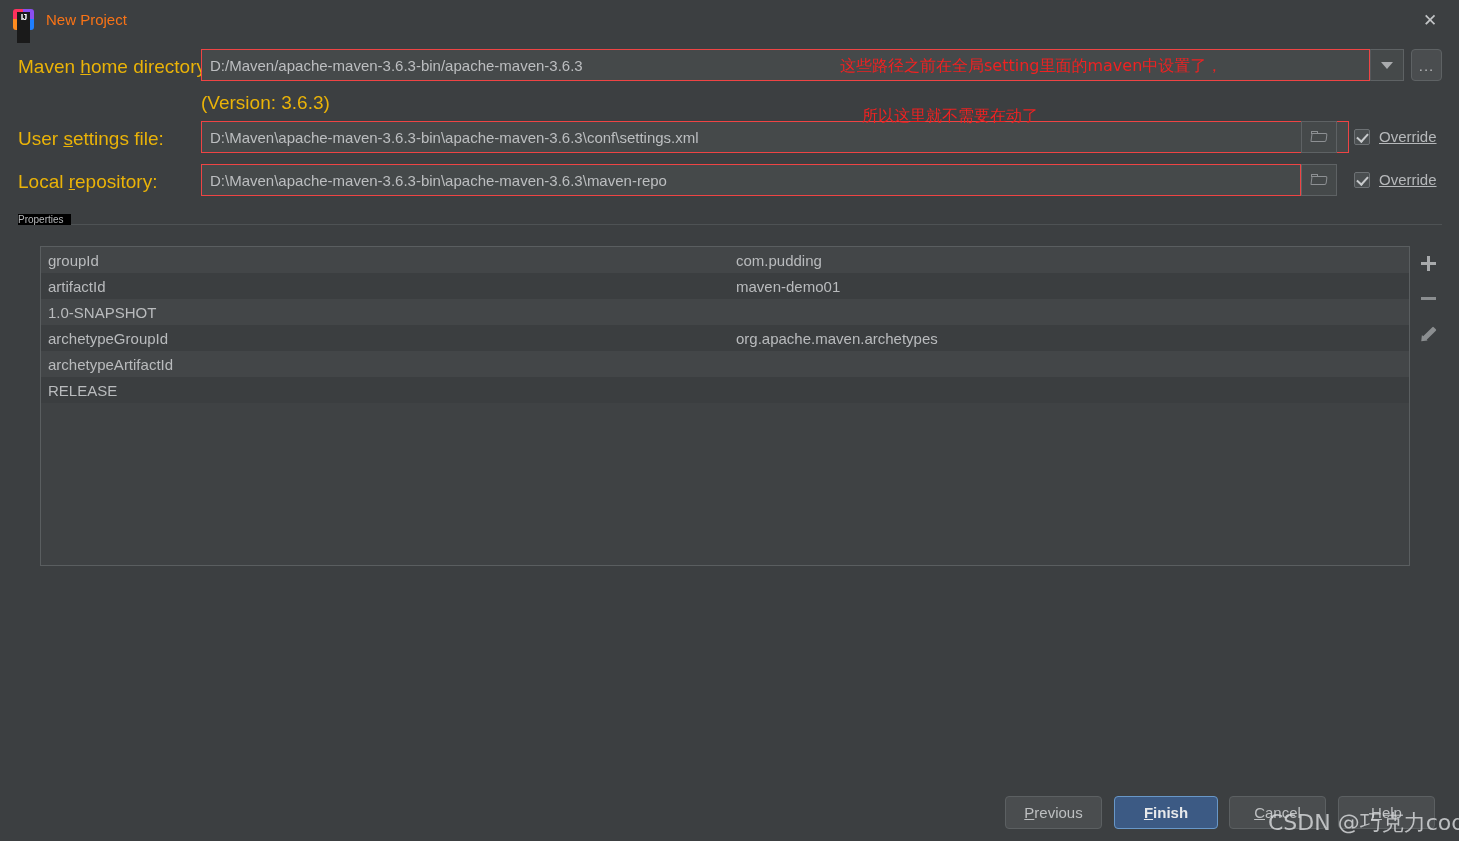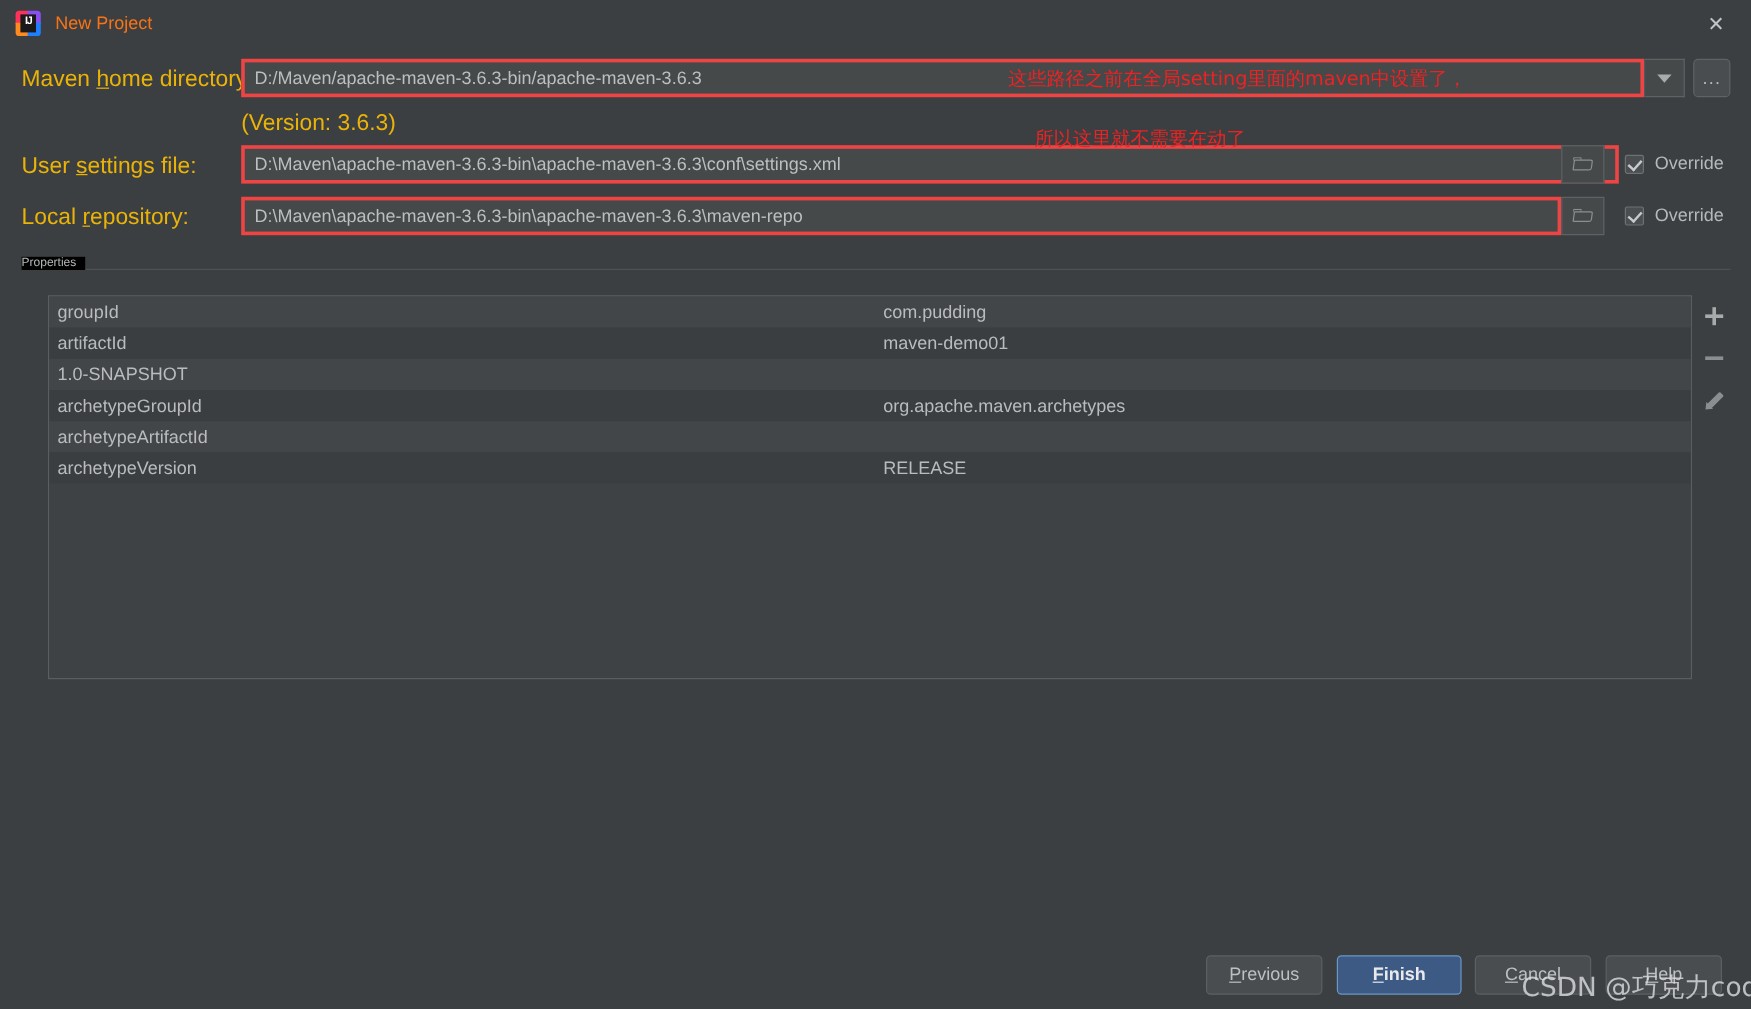--- a/index.html
+++ b/index.html
@@ -47,21 +47,21 @@
     position: absolute;
     width: 11px; height: 11px;
   }
   #app-icon .q1 { left: 0;  top: 0;  background: #fe315d; border-radius: 3px 0 0 0;}
   #app-icon .q2 { left: 10px; top: 0; background: #8a4ff0; border-radius: 0 3px 0 0;}
   #app-icon .q3 { left: 0;  top: 10px; background: #fd8b1f; border-radius: 0 0 0 3px;}
   #app-icon .q4 { left: 10px; top: 10px; background: #1f7fff; border-radius: 0 0 3px 0;}
   #app-icon .core {
     position: absolute;
     left: 4px; top: 3px;
-    width: 13px; height: 15px;
+    width: 13px; height: 31px;
     background: #1a1a1a;
     font-size: 9px;
     color: #ffffff;
     font-weight: bold;
     font-family: "Liberation Sans", sans-serif;
     line-height: 11px;
     text-align: center;
     letter-spacing: -1px;
   }
   #window-title {
@@ -90,21 +90,21 @@
     font-size: 19px;
     color: #eab308;
     white-space: nowrap;
   }
   .form-label u { text-decoration: underline; }
 
   
   .textfield {
     position: absolute;
     background: #45494a;
-    border: 3px solid #ef4444;
+    border: 1px solid #ef4444;
     box-sizing: border-box;
     font-size: 15px;
     color: #bcbec0;
     display: flex;
     align-items: center;
     padding-left: 8px;
     white-space: nowrap;
     overflow: hidden;
     cursor: text;
   }
@@ -202,20 +202,21 @@
     height: 9px;
     border: solid #c8cacc;
     border-width: 0 2px 2px 0;
     transform: rotate(42deg);
   }
   .checkbox-label {
     margin-left: 9px;
     font-size: 15px;
     color: #b6b8ba;
     white-space: nowrap;
+    text-decoration: underline;
   }
 
   
   #properties-title {
     position: absolute;
     left: 18px;
     top: 214px;
     font-size: 10px;
     color: #b6b8ba;
     background: #000000;
@@ -447,21 +448,20 @@
       <span class="prop-val">1.0-SNAPSHOT</span>
     </div>
     <div class="prop-row even">
       <span class="prop-key">archetypeGroupId</span>
       <span class="prop-val">org.apache.maven.archetypes</span>
     </div>
     <div class="prop-row odd">
       <span class="prop-key">archetypeArtifactId</span>
     </div>
     <div class="prop-row even">
-      <span class="prop-key">archetypeVersion</span>
       <span class="prop-val">RELEASE</span>
     </div>
     <div id="prop-table-filler"></div>
   </div>
 
   <div id="prop-toolbar">
     <div class="tb-btn">
       <span class="ico-plus"></span>
     </div>
     <div class="tb-btn">

